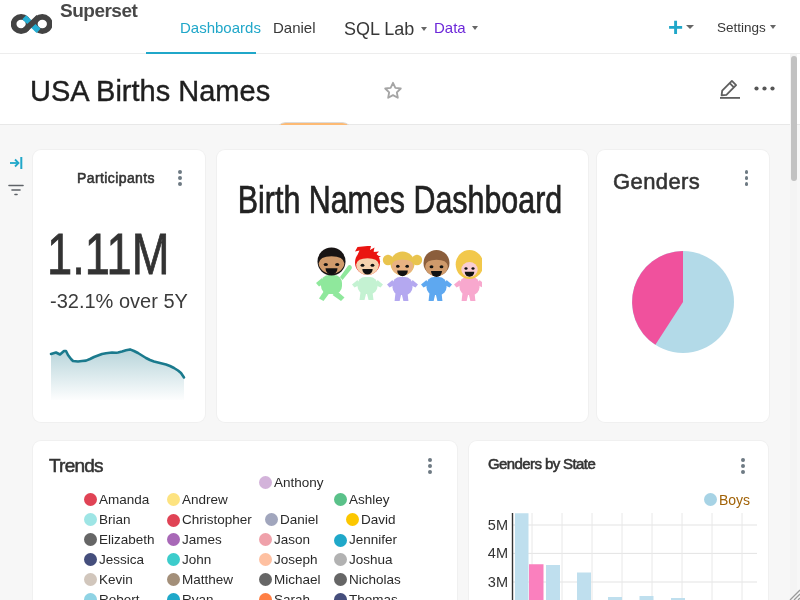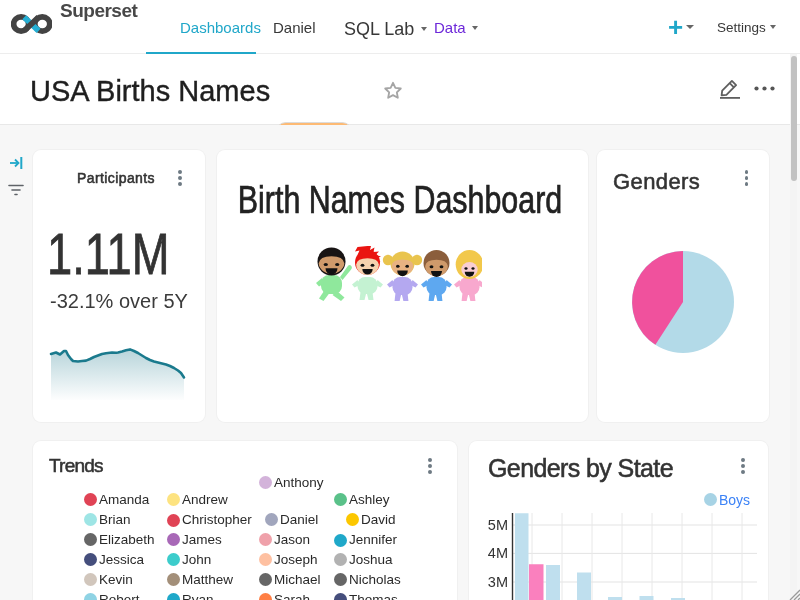--- a/index.html
+++ b/index.html
@@ -209,29 +209,29 @@
 <div class="leg" style="left:84px;top:573px;"><i style="background:#D1C6BC"></i>Kevin</div>
 <div class="leg" style="left:167px;top:573px;"><i style="background:#A38F79"></i>Matthew</div>
 <div class="leg" style="left:259px;top:573px;"><i style="background:#666666"></i>Michael</div>
 <div class="leg" style="left:334px;top:573px;"><i style="background:#666666"></i>Nicholas</div>
 <div class="leg" style="left:84px;top:593px;"><i style="background:#8FD3E4"></i>Robert</div>
 <div class="leg" style="left:167px;top:593px;"><i style="background:#1FA8C9"></i>Ryan</div>
 <div class="leg" style="left:259px;top:593px;"><i style="background:#FF7F44"></i>Sarah</div>
 <div class="leg" style="left:334px;top:593px;"><i style="background:#454E7C"></i>Thomas</div>
 
 <div class="card" style="left:469px;top:441px;width:299px;height:200px;"></div>
-<div class="ctitle" style="left:488px;top:456px;font-size:25px;letter-spacing:-0.6px;">Genders by State</div>
+<div class="ctitle" style="left:488px;top:456px;font-size:15px;letter-spacing:-0.6px;">Genders by State</div>
 <div class="vdots" style="left:741px;top:458px;">
     <i></i>
     <i></i>
     <i></i>
   </div>
 
 <div class="abs" style="left:704px;top:493px;width:13px;height:13px;border-radius:50%;background:#a7d3e5;"></div>
-<div class="abs" style="left:719px;top:492.5px;font-size:14px;color:#3b82f6;line-height:1;">Boys</div>
+<div class="abs" style="left:719px;top:492.5px;font-size:14px;color:#a16207;line-height:1;">Boys</div>
 
 <svg class="abs" style="left:480px;top:505px;" width="288" height="95" viewBox="0 0 288 95">
 
   <g stroke="#e3e3e3" stroke-width="1">
     <path d="M32 20 L277 20"></path>
     <path d="M32 48.4 L277 48.4"></path>
     <path d="M32 77 L277 77"></path>
   </g>
 
   <g stroke="#e8e8e8" stroke-width="1">

